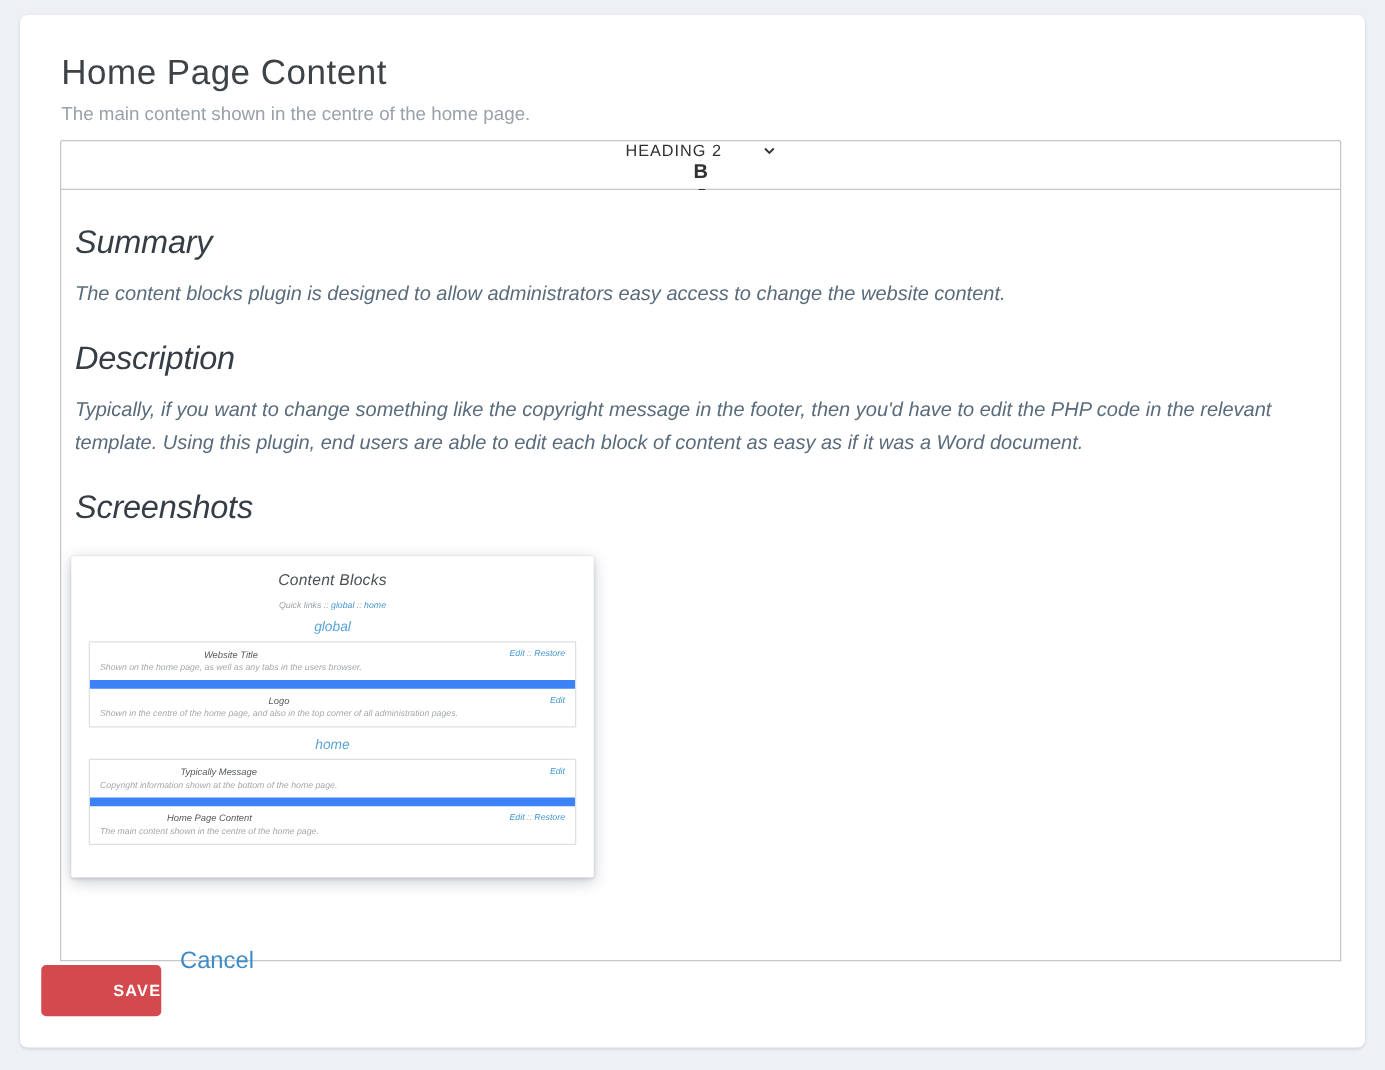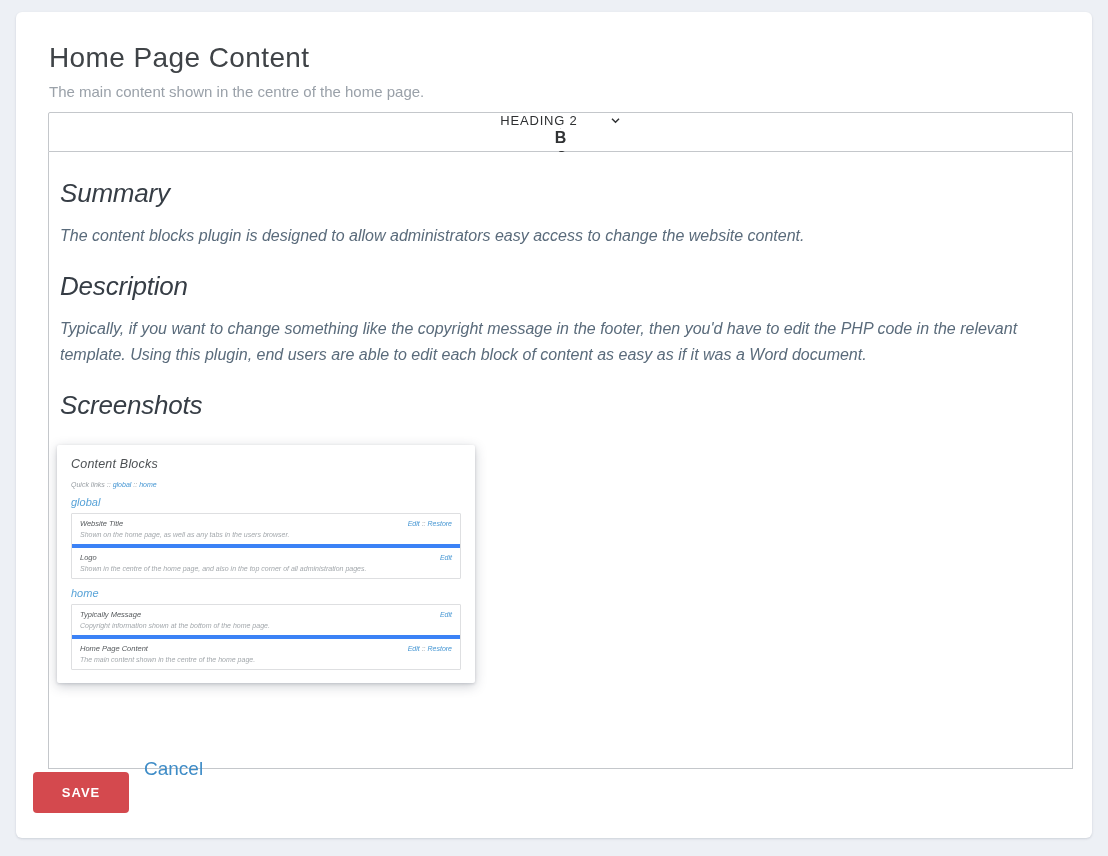--- a/index.html
+++ b/index.html
@@ -42,39 +42,39 @@
                     background:#fff; border:1px solid #c4c7cb; border-top:none;
                     padding:4px 14px 0 11px; overflow:hidden;font-style:italic; }
   .editor-content h2 { font-size:26px; font-weight:500; color:#363d45; letter-spacing:-.2px;
                        margin:22px 0 14px; font-stretch:condensed; }
   .editor-content p { font-size:16px; line-height:26px; color:#5a6b7b; margin:0 0 16px;
                       max-width:1000px; }
 
   
   .mini-shot { width:418px; margin:24px 0 0 -3px; background:#fff; border-radius:2px;
                box-shadow:0 3px 12px rgba(50,60,80,.25), 0 1px 3px rgba(50,60,80,.18);
-               padding:10px 14px 13px; cursor:pointer; }
+               padding:10px 14px 26px; cursor:pointer;text-align:center; }
   .ms-title { font-size:12.5px; color:#4d5154; letter-spacing:.2px; margin:2px 0 10px; }
   .ms-quick { font-size:7px; color:#9aa0a5; margin-bottom:4px; }
   .ms-quick .ms-link { color:#4596d3; }
   .ms-group-heading { font-size:11px; color:#58a3d8; margin:8px 0 5px; }
   .ms-table { border:1px solid #dedfe1; border-radius:1px; }
   .ms-row { display:flex; justify-content:space-between; align-items:flex-start;
             padding:5px 8px 6px; }
-  .ms-row + .ms-row { border-top:4px solid #3b82f6; }
+  .ms-row + .ms-row { border-top:7px solid #3b82f6; }
   .ms-row-title { font-size:7.5px; color:#55595c; margin-bottom:3px; }
   .ms-row-desc { font-size:7px; color:#a3a8ac; }
   .ms-row-actions { font-size:7px; color:#4596d3; white-space:nowrap; padding-top:1px; }
   .ms-row-actions .ms-sep { color:#9aa0a5; }
 
   
   .save-button { position:absolute; left:17px; top:760px; width:96px; height:41px;
                  background:#d4494e; border:none; border-radius:4px; color:#fff;
                  font-family:"Liberation Sans", sans-serif; font-size:13px; font-weight:700;
-                 letter-spacing:1px; cursor:pointer; }
+                 letter-spacing:1px; cursor:pointer;text-align:right; }
   .cancel-link { position:absolute; left:128px; top:736px; height:41px; display:flex;
                  align-items:center; font-size:19px; color:#3e8cc7; text-decoration:none;
                  cursor:pointer; }
 </style>
 </head>
 <body>
 
 <div class="card">
 
   <h1 class="page-title">Home Page Content</h1>

